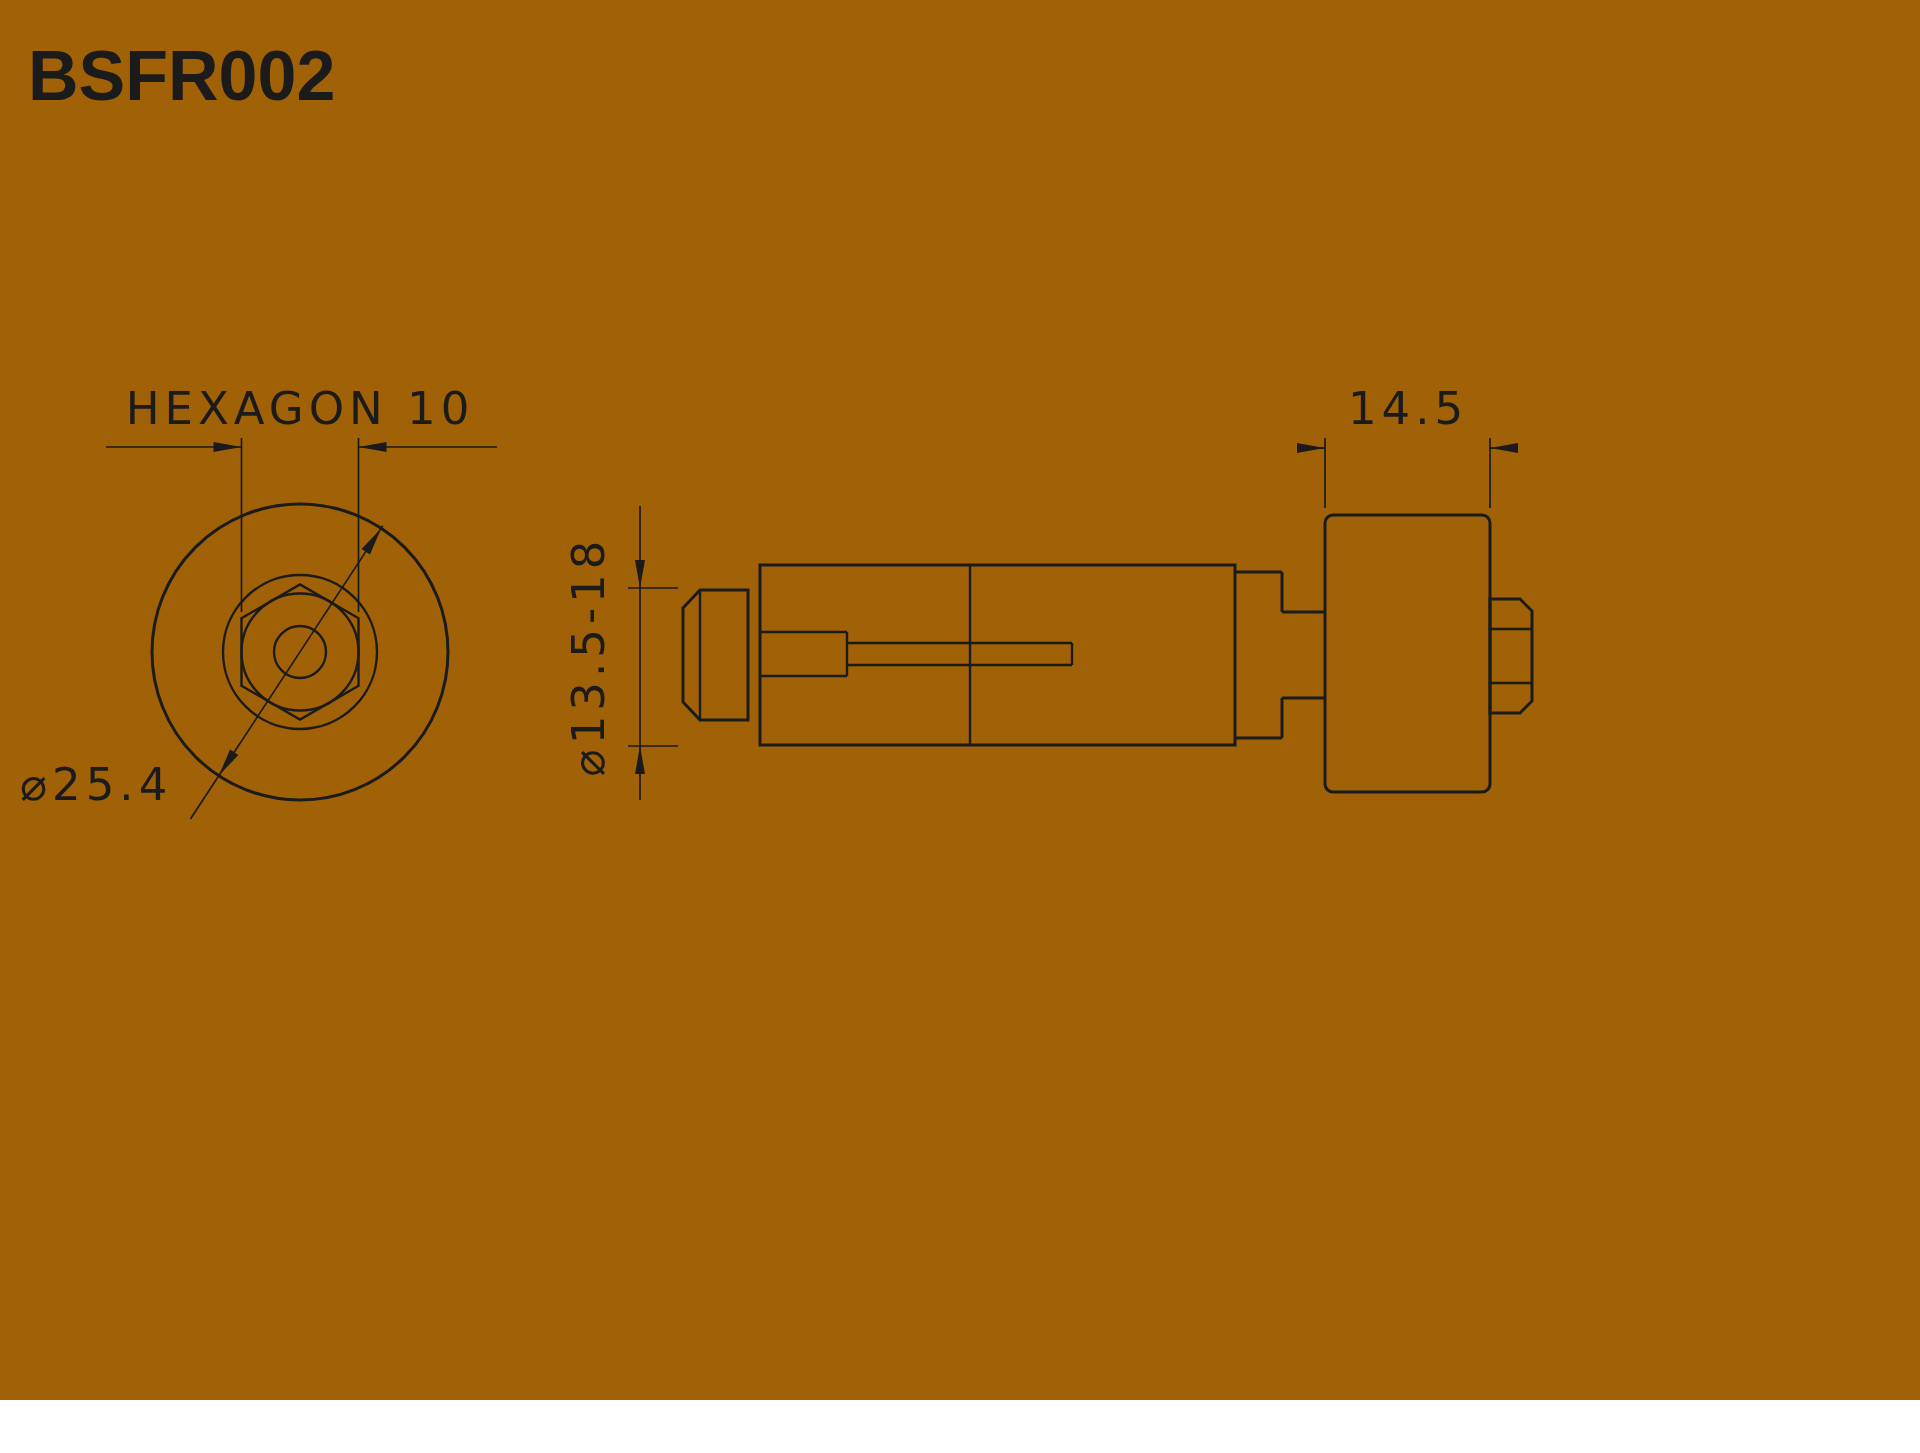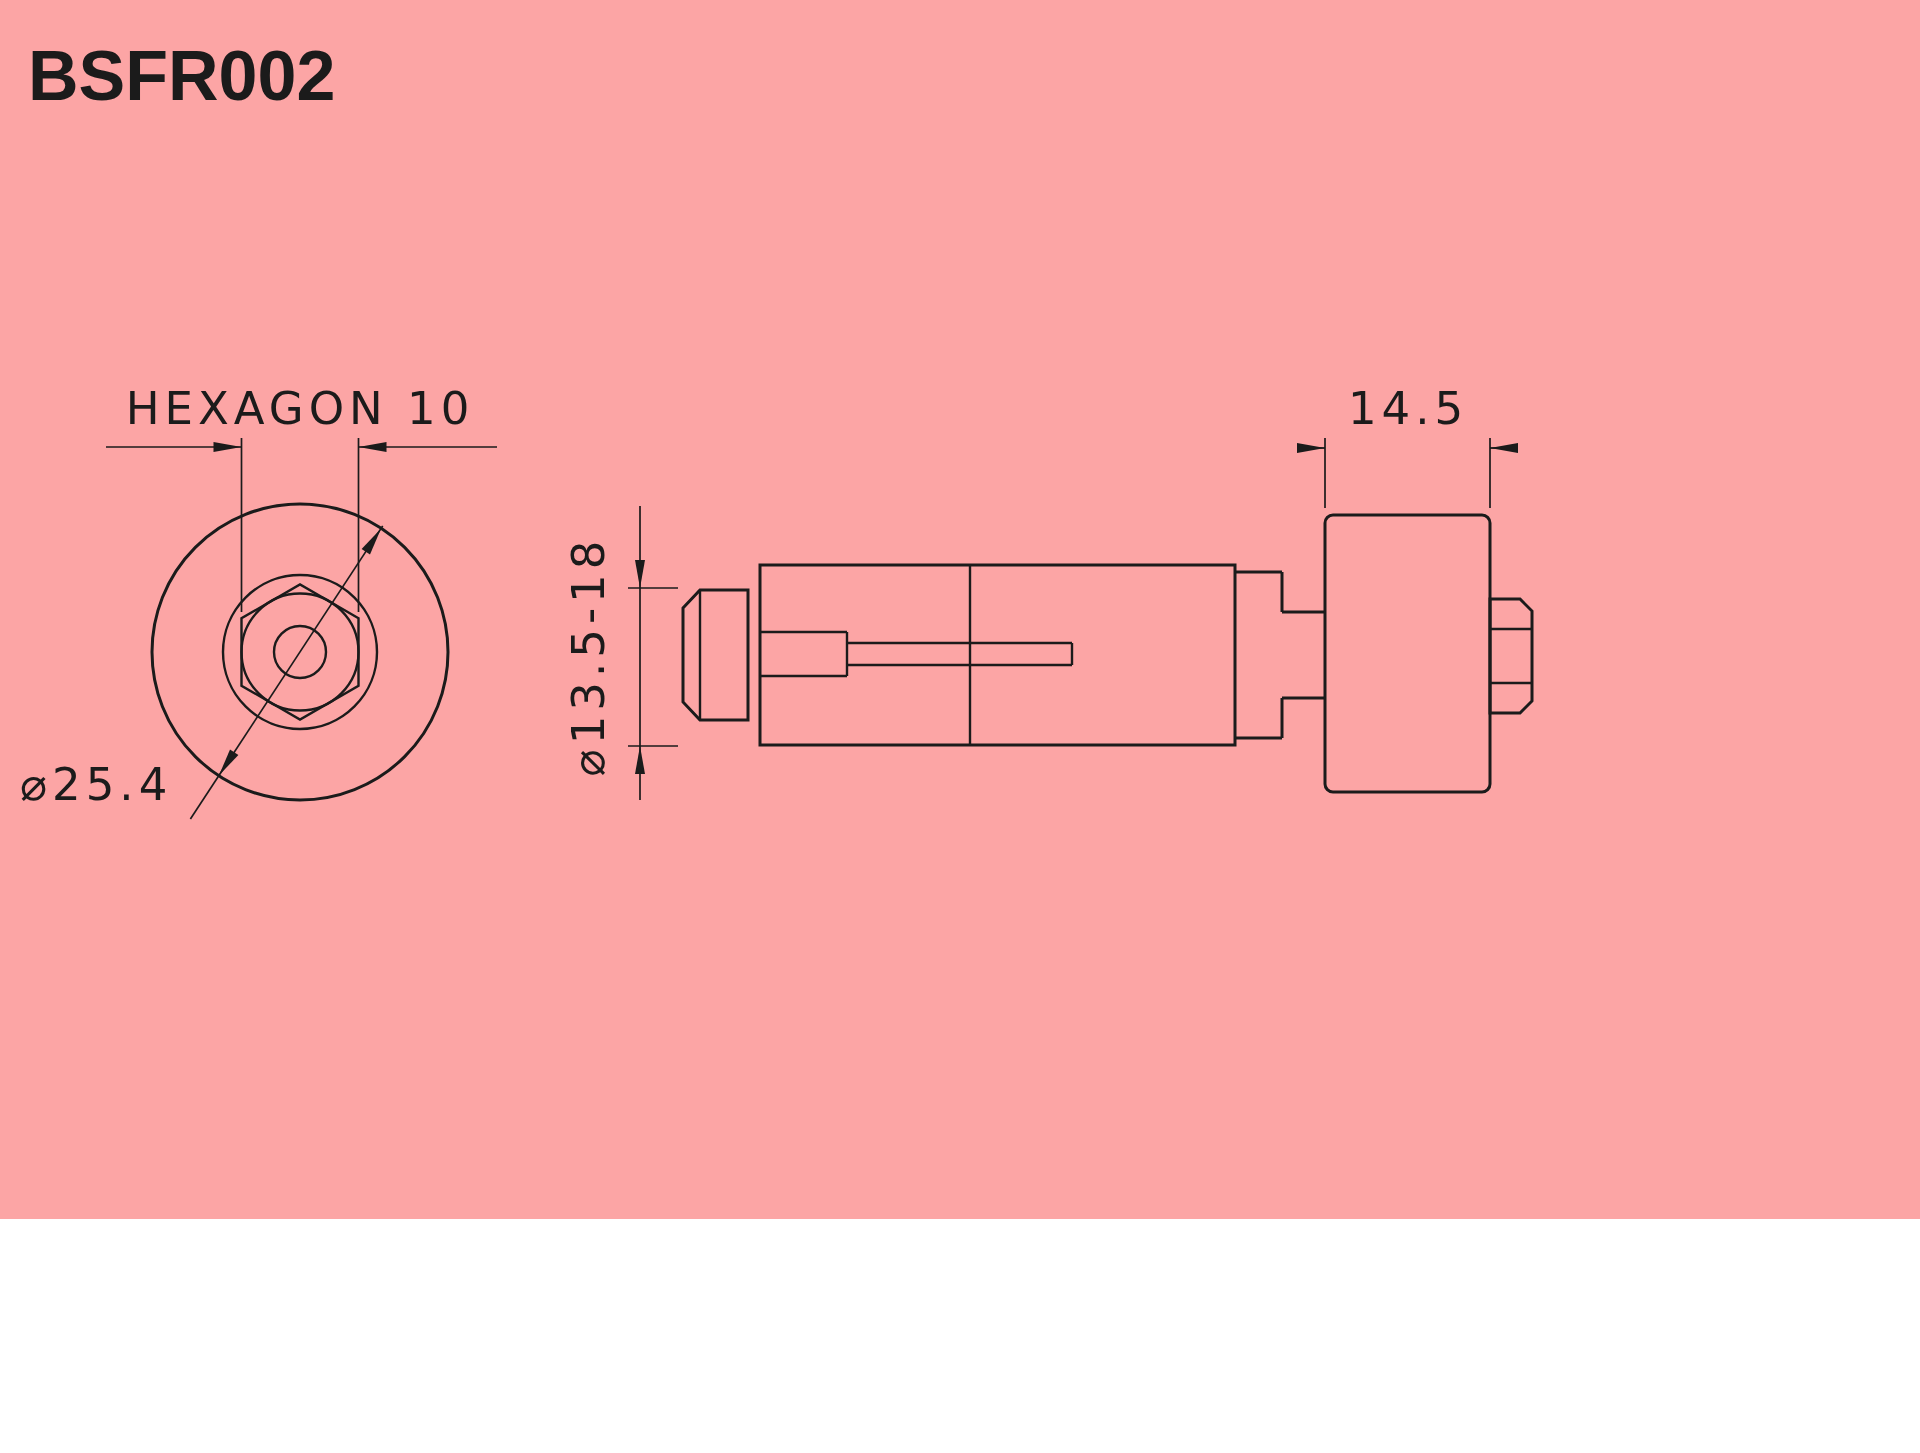--- a/index.html
+++ b/index.html
@@ -3,22 +3,22 @@
 <meta charset="utf-8">
 <style>
   html, body {
     margin: 0;
     padding: 0;
     background: #ffffff;
   }
   .canvas {
     position: relative;
     width: 1920px;
-    height: 1219px;
-    background: #fca5a5;
+    height: 1400px;
+    background: #a16207;
     overflow: hidden;
   }
   svg { display: block; }
   .outline {
     fill: none;
     stroke: var(--line-color, #1b1b1b);
     stroke-width: 3;
     stroke-linejoin: miter;
     stroke-linecap: butt;
   }

